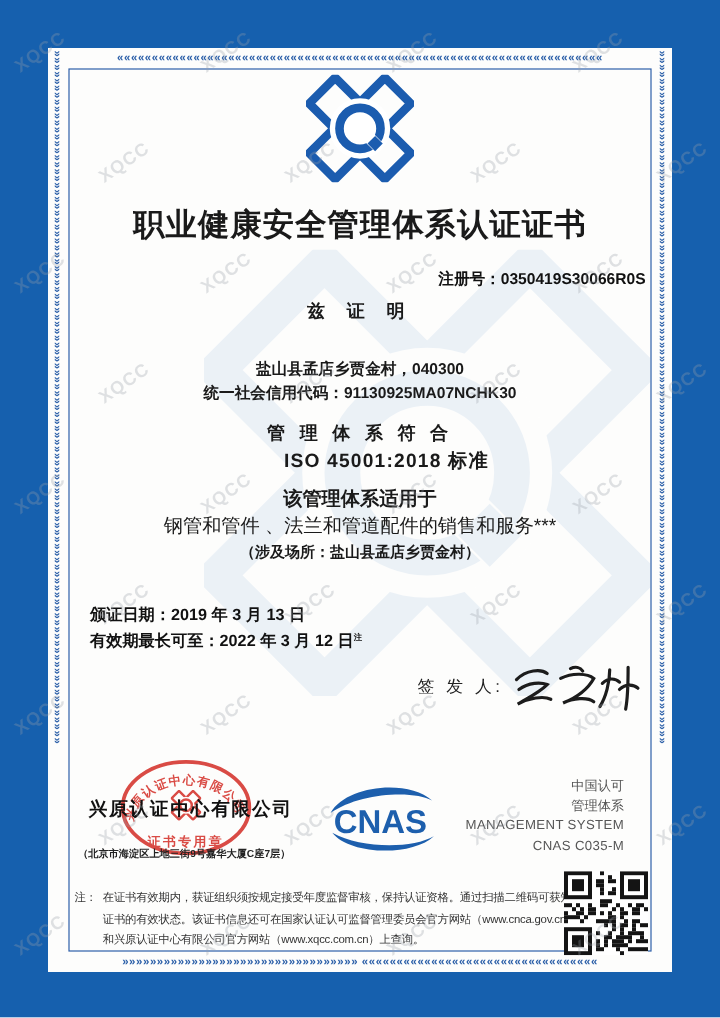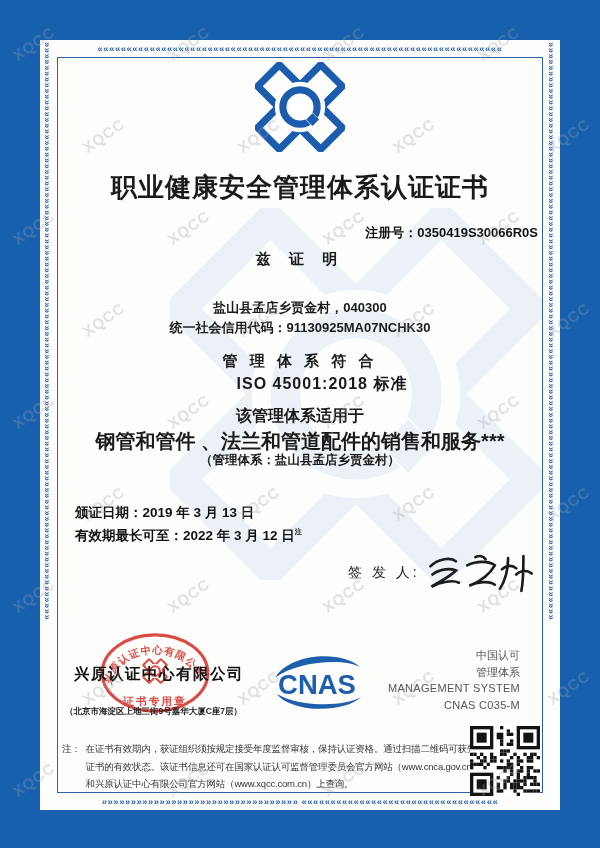--- a/index.html
+++ b/index.html
@@ -24,21 +24,21 @@
   .logo { position:absolute; left:215px; top:22px; width:90px; height:90px; color:#1b5caf; }
   .title { top:130px; font-size:26px; font-weight:bold; letter-spacing:1px; }
   .reg { position:absolute; right:22px; top:184px; font-size:13px; font-weight:bold; color:#111; }
   .hereby { top:210px; font-size:15px; font-weight:bold; letter-spacing:7px; }
   .company { top:229px; font-size:19px; font-weight:bold; letter-spacing:1px; }
   .addr { top:259px; font-size:13px; font-weight:600; }
   .credit { top:279px; font-size:13px; font-weight:600; }
   .conform { top:312px; font-size:15px; font-weight:bold; letter-spacing:4px; }
   .standard { top:334px; font-size:16px; font-weight:bold; letter-spacing:1px;margin-left:44px; }
   .scope-intro { top:366px; font-size:16px; font-weight:bold; }
-  .scope { top:388px; font-size:20px; font-weight:bold; }
+  .scope { top:388px; font-size:16px; font-weight:normal; }
   .sites { top:412px; font-size:12.5px; font-weight:bold; }
   .dates { position:absolute; left:35px; top:463px; font-size:13.5px; font-weight:bold; color:#111;
            line-height:19px; }
   .sup { font-size:7px; vertical-align:super; }
   .signer-label { position:absolute; left:308px; top:524px; font-size:14px; letter-spacing:3px; color:#222; }
   .sig { position:absolute; left:382px; top:510px; width:118px; height:46px; }
   .stamp { position:absolute; left:56px; top:590px; width:118px; height:86px; opacity:.88; z-index:1; }
   .issuer-name { position:absolute; left:34px; top:624px; font-size:15.5px; font-weight:bold;
                  letter-spacing:1.5px; color:#111; z-index:3; }
   .issuer-addr { position:absolute; left:25px; top:666px; font-size:8.5px; font-weight:bold; color:#222; z-index:3; }
@@ -95,21 +95,21 @@
       </div>
 
       <div class="ctr hereby">兹 证 明</div>
       <div class="ctr addr">盐山县孟店乡贾金村，040300</div>
       <div class="ctr credit">统一社会信用代码：91130925MA07NCHK30</div>
 
       <div class="ctr conform">管 理 体 系 符 合</div>
       <div class="ctr standard">ISO 45001:2018 标准</div>
       <div class="ctr scope-intro">该管理体系适用于</div>
       <div class="ctr scope">钢管和管件 、法兰和管道配件的销售和服务***</div>
-      <div class="ctr sites">（管理体系：盐山县孟店乡贾金村）</div>
+      <div class="ctr sites">（涉及场所：盐山县孟店乡贾金村）</div>
 
       <div class="dates">
         <div>颁证日期：2019 年 3 月 13 日</div>
         <div><span>有效期最长可至：2022 年 3 月 12 日</span><span class="sup">注</span></div>
       </div>
 
       <div class="signer-label">签 发 人:</div>
       <svg class="sig" viewBox="0 0 115 45" fill="none" stroke="#1c1c1c" stroke-width="2.6" stroke-linecap="round" aria-label="王宏林">
         <path d="M8 16 C16 8 28 7 33 11 M10 24 C18 18 28 18 33 20 C26 27 15 32 9 36 C18 31 30 29 36 32"></path>
         <path d="M52 7 C56 5 60 6 62 9 M44 15 C54 10 66 11 71 15 C66 24 56 31 46 35 C54 31 66 30 71 34"></path>

